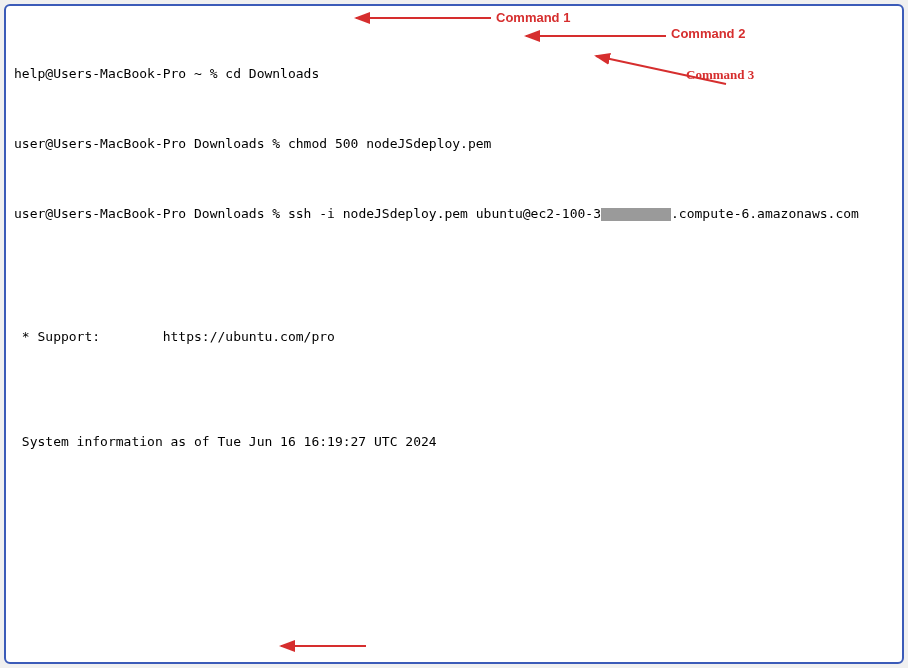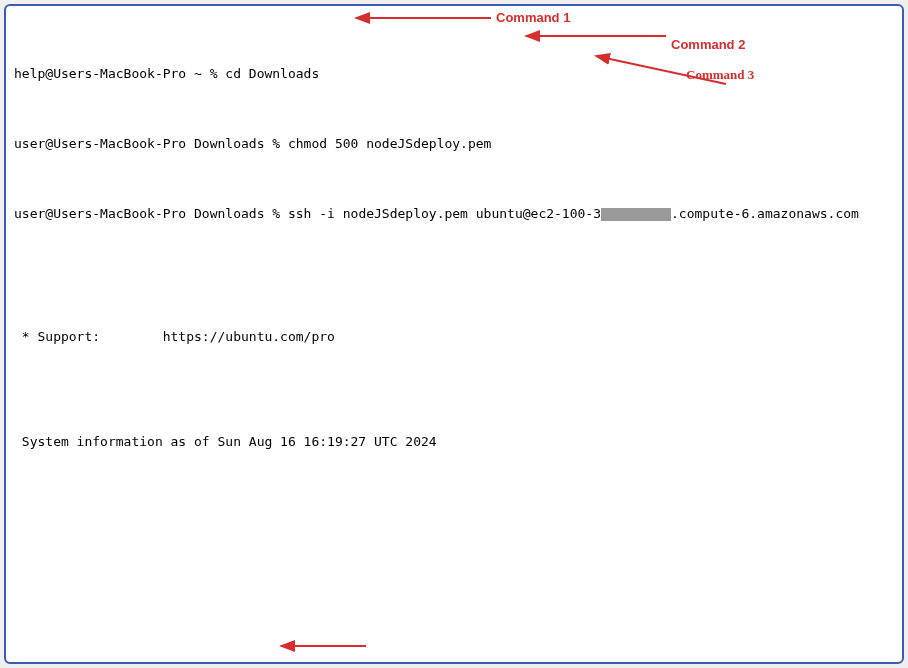--- a/index.html
+++ b/index.html
@@ -68,21 +68,21 @@
 
     <span class="line"><span>help@Users-MacBook-Pro ~ % </span><span>cd Downloads</span></span>
 
     <span class="line"><span>user@Users-MacBook-Pro Downloads % </span><span>chmod 500 nodeJSdeploy.pem</span></span>
 
     <span class="line"><span>user@Users-MacBook-Pro Downloads % </span><span>ssh -i nodeJSdeploy.pem ubuntu@ec2-100-3</span><span class="redacted w1"></span><span>.compute-6.amazonaws.com</span></span>
 
     <span class="line"> </span>
     <span class="line"> * Support:        https://ubuntu.com/pro</span>
     <span class="line"> </span>
-    <span class="line"> System information as of Sun Aug 16 16:19:27 UTC 2024</span>
+    <span class="line"> System information as of Tue Jun 16 16:19:27 UTC 2024</span>
     <span class="line"> </span>
     
     
     
     
     
     
     
     
     
@@ -119,16 +119,16 @@
     <line x1="485" y1="12" x2="350" y2="12" stroke="#d62e2e" stroke-width="2" marker-end="url(#arrowhead)"></line>
 
     <line x1="660" y1="30" x2="520" y2="30" stroke="#d62e2e" stroke-width="2" marker-end="url(#arrowhead)"></line>
 
     <line x1="720" y1="78" x2="590" y2="50" stroke="#d62e2e" stroke-width="2" marker-end="url(#arrowhead)"></line>
 
     <line x1="360" y1="640" x2="275" y2="640" stroke="#d62e2e" stroke-width="2" marker-end="url(#arrowhead)"></line>
   </svg>
 
   <div class="annotation ann-label" style="left:490px; top:3px;">Command 1</div>
-  <div class="annotation ann-label" style="left:665px; top:30px;text-align:center;">Command 2</div>
+  <div class="annotation ann-label" style="left:665px; top:19px;text-align:center;">Command 2</div>
   <div class="annotation ann-label" style="left:680px; top:60px;font-family:Liberation Serif, serif;">Command 3</div>
 
 </div>
 
 </body></html>

